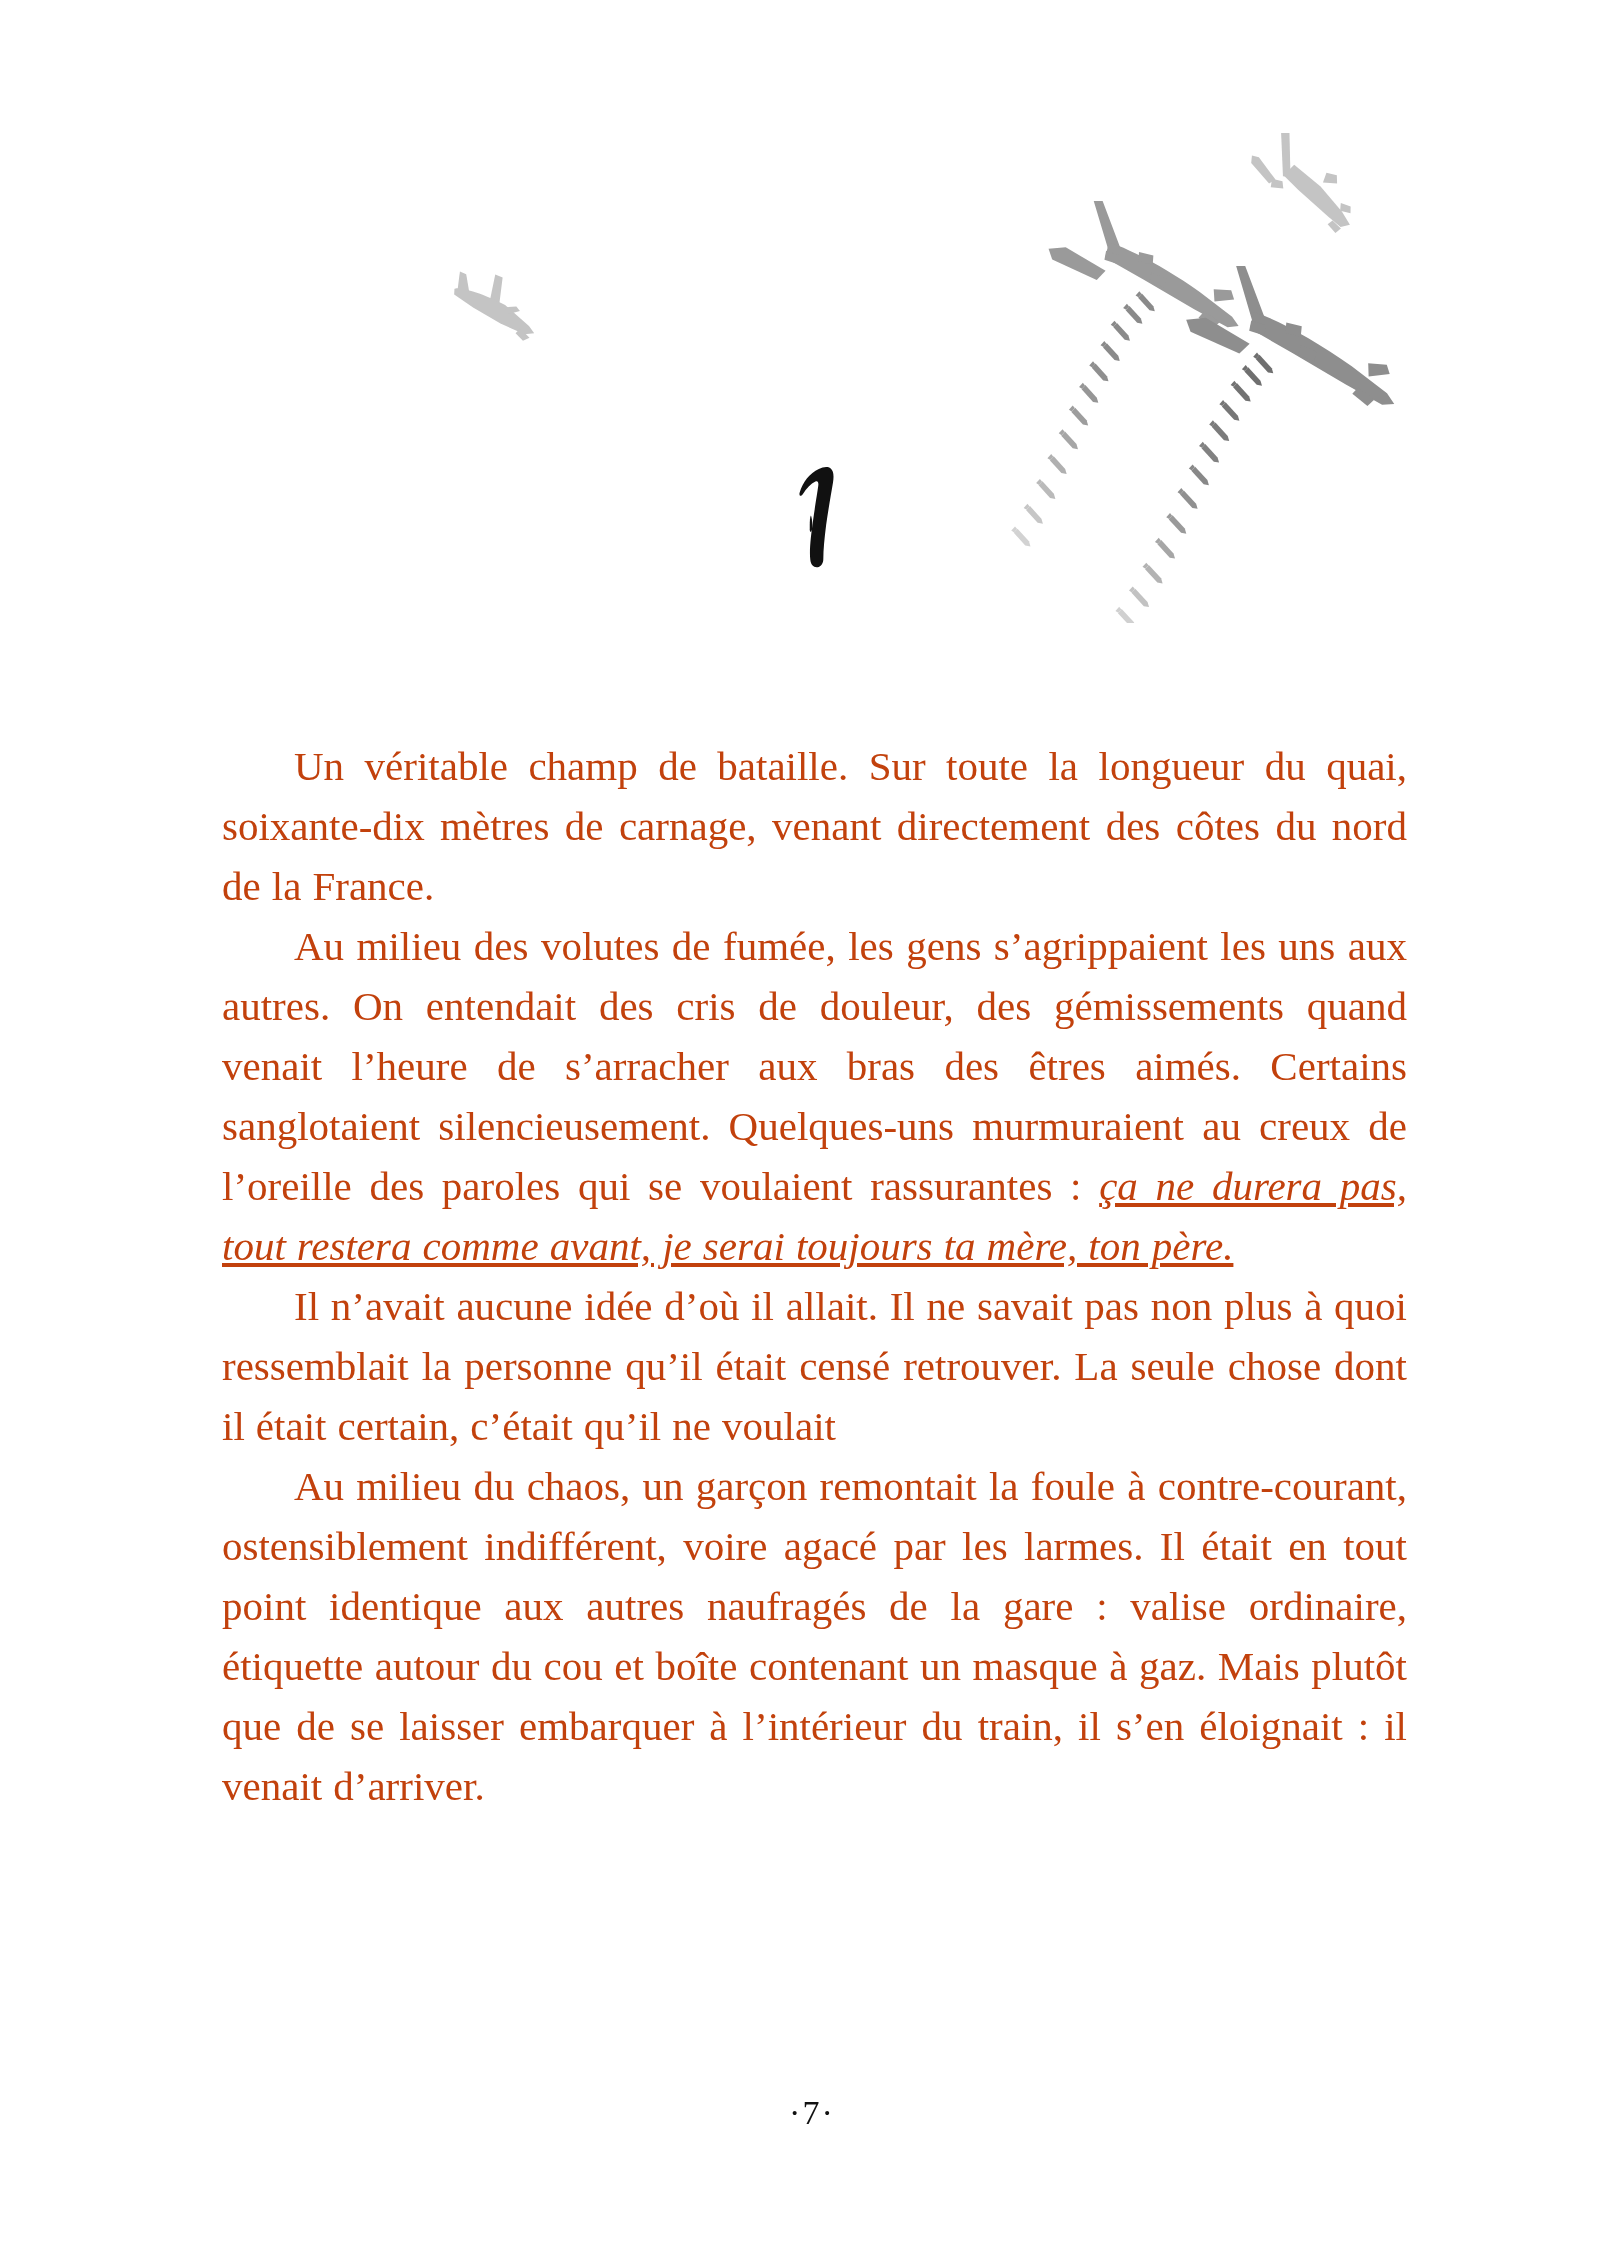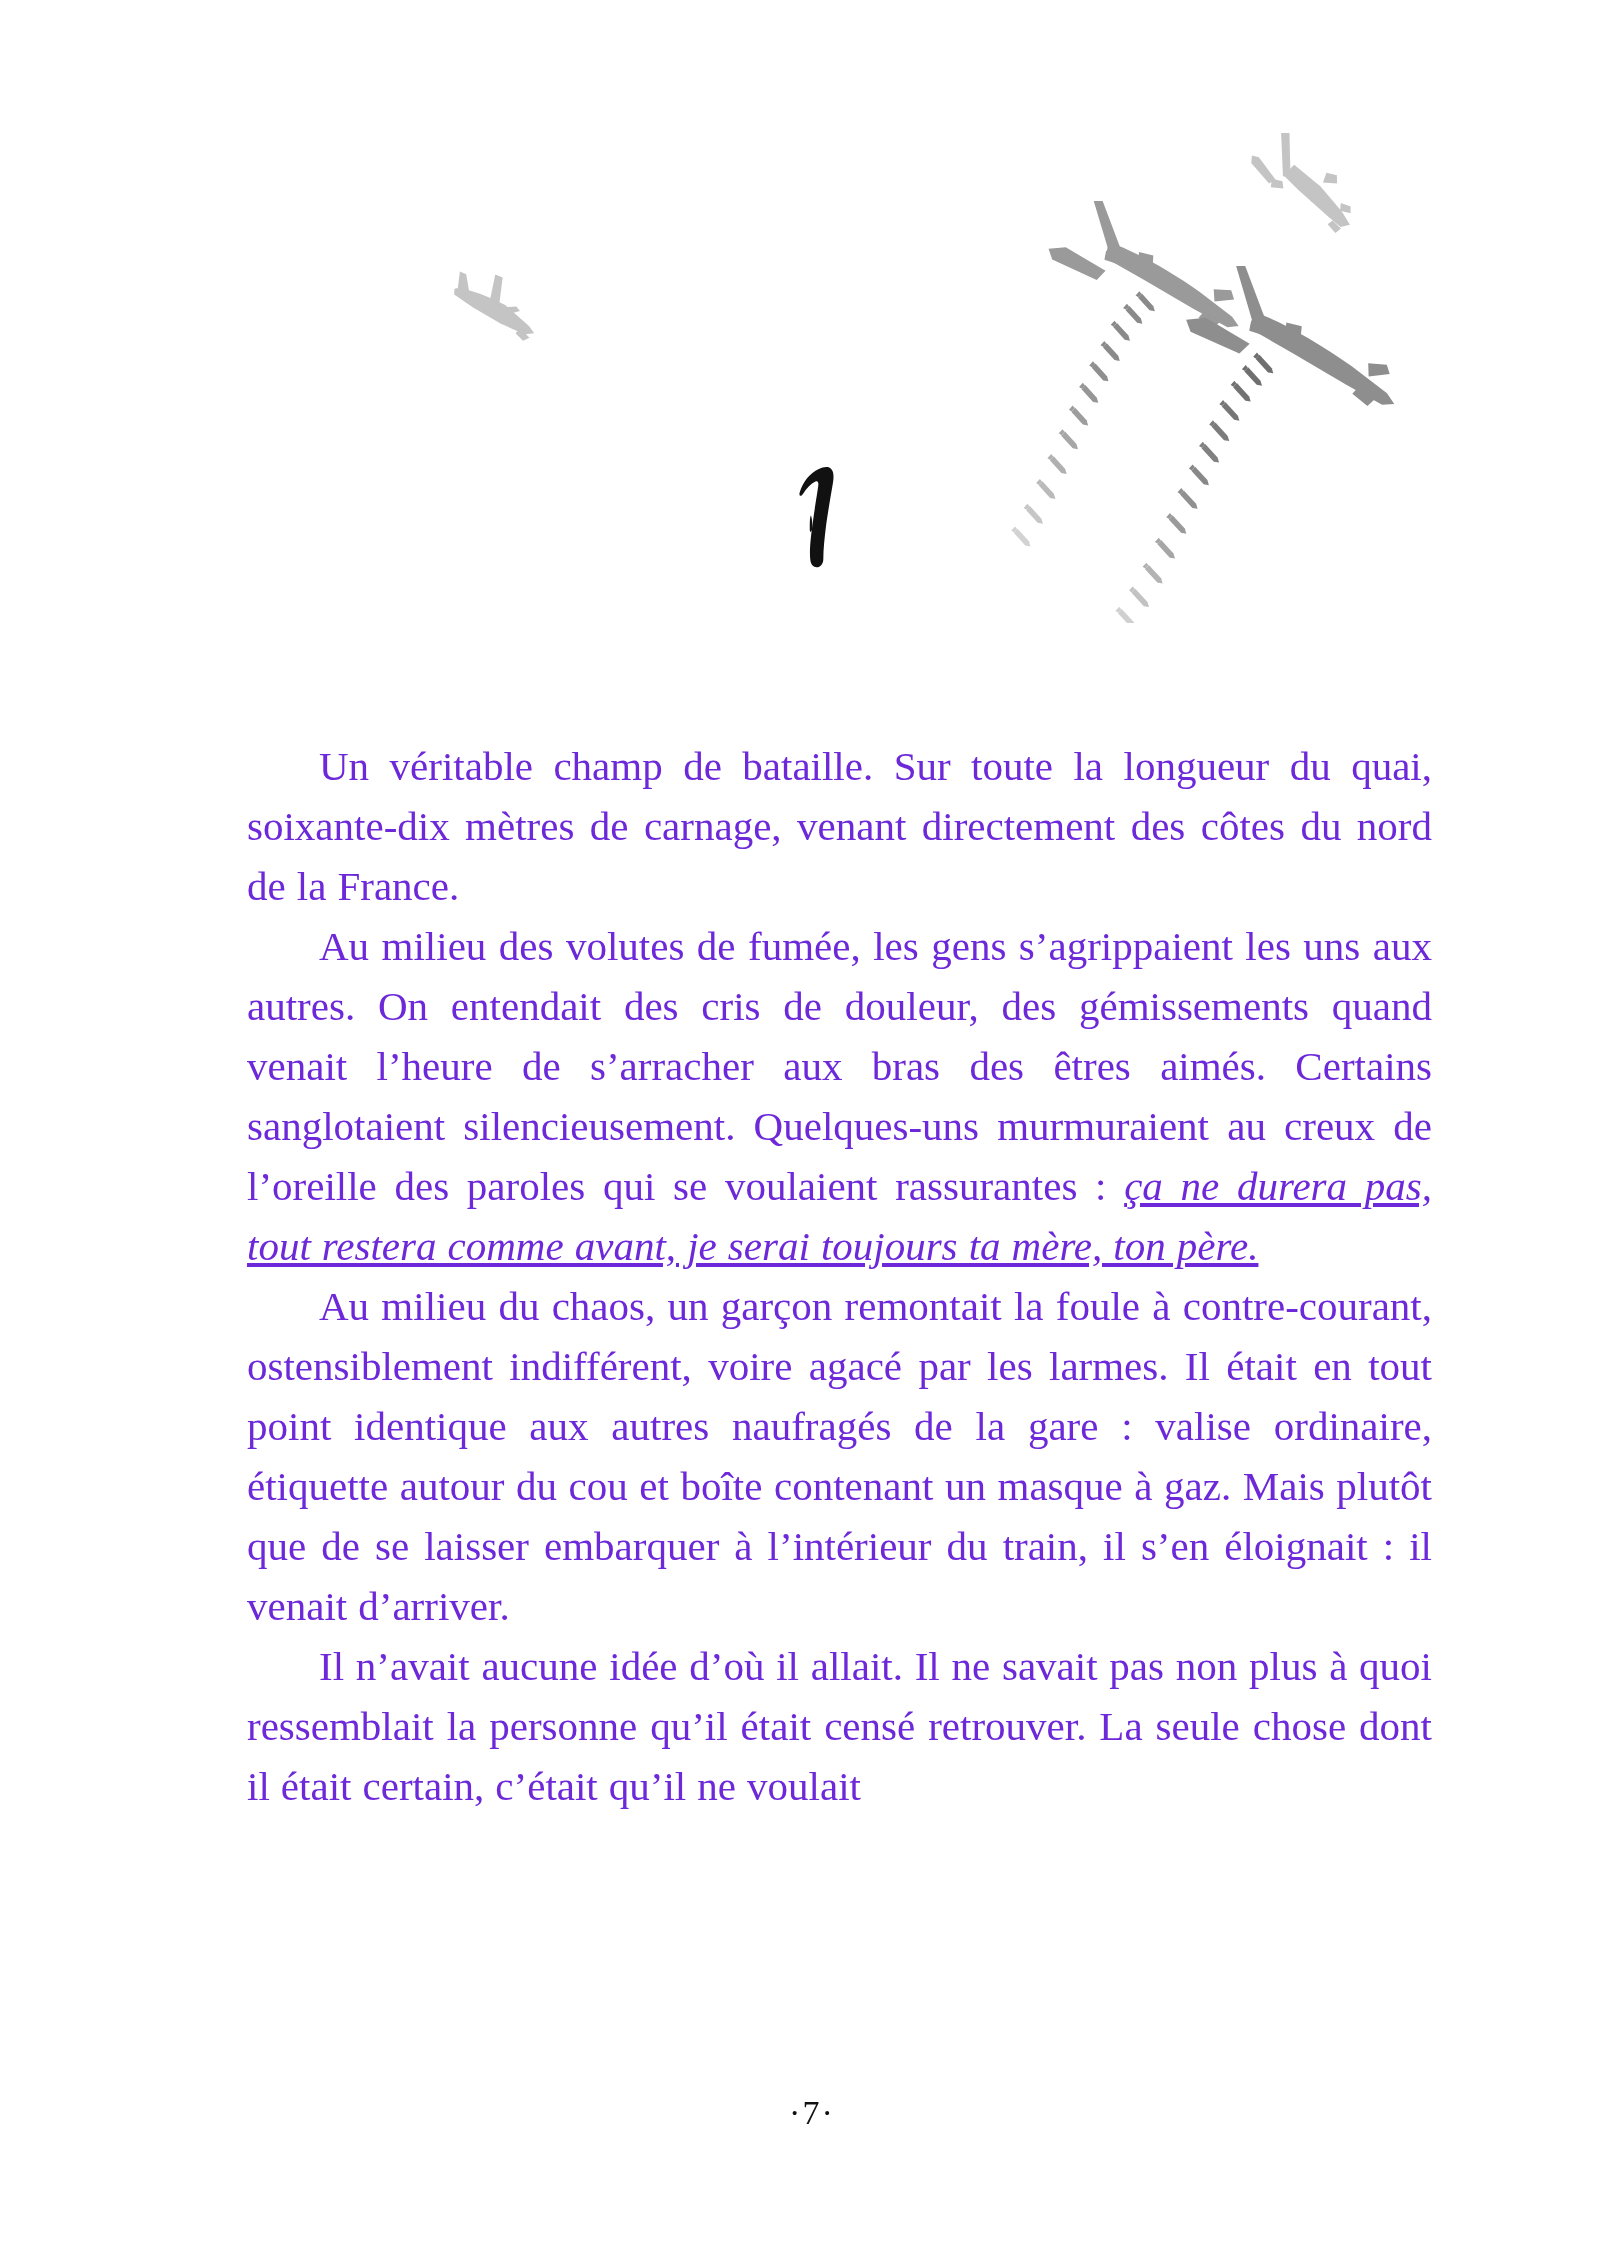--- a/index.html
+++ b/index.html
@@ -41,26 +41,26 @@
     width: 1624px;
     text-align: center;
   }
   #chapter-number .glyph {
     display: inline-block;
   }
 
   
   #textblock {
     position: absolute;
-    left: 247px;
+    left: 222px;
     top: 736px;
     width: 1185px;
     font-size: 41px;
     line-height: 60px;
-    color: #6d28d9;
+    color: #c2410c;
     text-align: justify;
     text-justify: inter-word;
     -webkit-hyphens: none;
     hyphens: none;
     word-spacing: 0.02em;
   }
   #textblock p {
     margin: 0;
     text-indent: 72px;
   }
@@ -288,21 +288,21 @@
     </span>
     
   </div>
 
   <div id="textblock">
 
     <p><span>Un véritable champ de bataille. Sur toute la longueur du quai, soixante-dix mètres de carnage, venant directement des côtes du nord de la France.</span></p>
 
     <p><span>Au milieu des volutes de fumée, les gens s’agrippaient les uns aux autres. On entendait des cris de douleur, des gémissements quand venait l’heure de s’arracher aux bras des êtres aimés. Certains sanglotaient silencieusement. Quelques-uns murmuraient au creux de l’oreille des paroles qui se voulaient rassurantes : </span><i>ça ne durera pas, tout restera comme avant, je serai toujours ta mère, ton père.</i></p>
 
+    <p><span>Il n’avait aucune idée d’où il allait. Il ne savait pas non plus à quoi ressemblait la personne qu’il était censé retrouver. La seule chose dont il était certain, c’était qu’il ne voulait</span></p>
+
     <p><span>Au milieu du chaos, un garçon remontait la foule à contre-courant, ostensiblement indifférent, voire agacé par les larmes. Il était en tout point identique aux autres naufragés de la gare : valise ordinaire, étiquette autour du cou et boîte contenant un masque à gaz. Mais plutôt que de se laisser embarquer à l’intérieur du train, il s’en éloignait : il venait d’arriver.</span></p>
-
-    <p><span>Il n’avait aucune idée d’où il allait. Il ne savait pas non plus à quoi ressemblait la personne qu’il était censé retrouver. La seule chose dont il était certain, c’était qu’il ne voulait</span></p>
   </div>
 
   <div id="folio">·7·</div>
 
 </div>
 
 
 </body></html>

